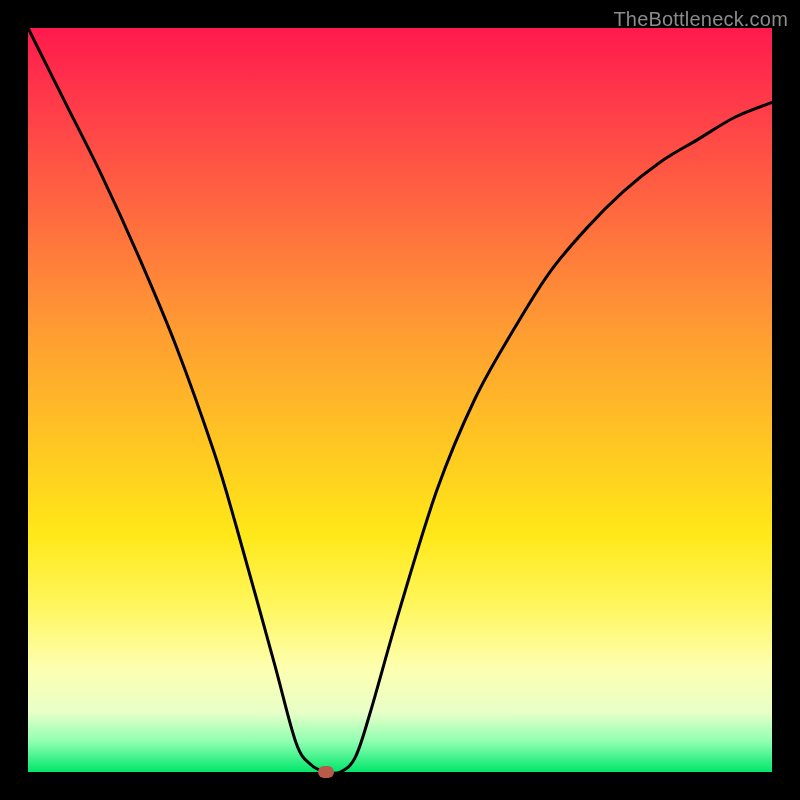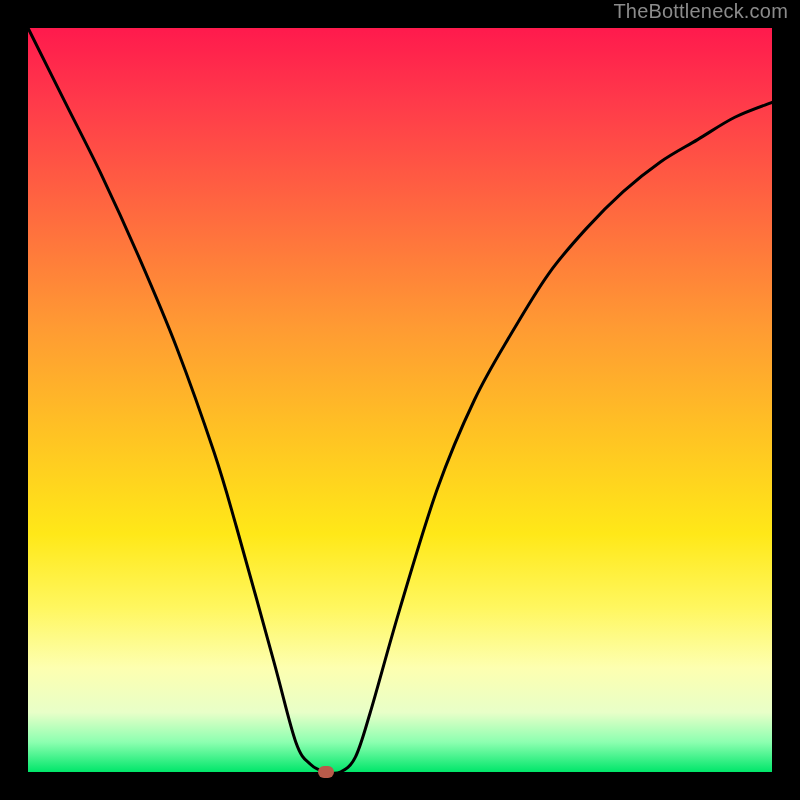--- a/index.html
+++ b/index.html
@@ -49,21 +49,21 @@
   .marker {
     position: absolute;
     width: 16px;
     height: 12px;
     border-radius: 6px;
     background: #b85a4a;
     transform: translate(-50%, -50%);
   }
   .watermark {
     position: absolute;
-    top: 0;
+    top: 8px;
     right: 12px;
     color: #8b8b8b;
     font-size: 20px;
     letter-spacing: 0.2px;
     font-weight: 500;
     text-align: center;
   }
 </style>
 </head>
 <body>

